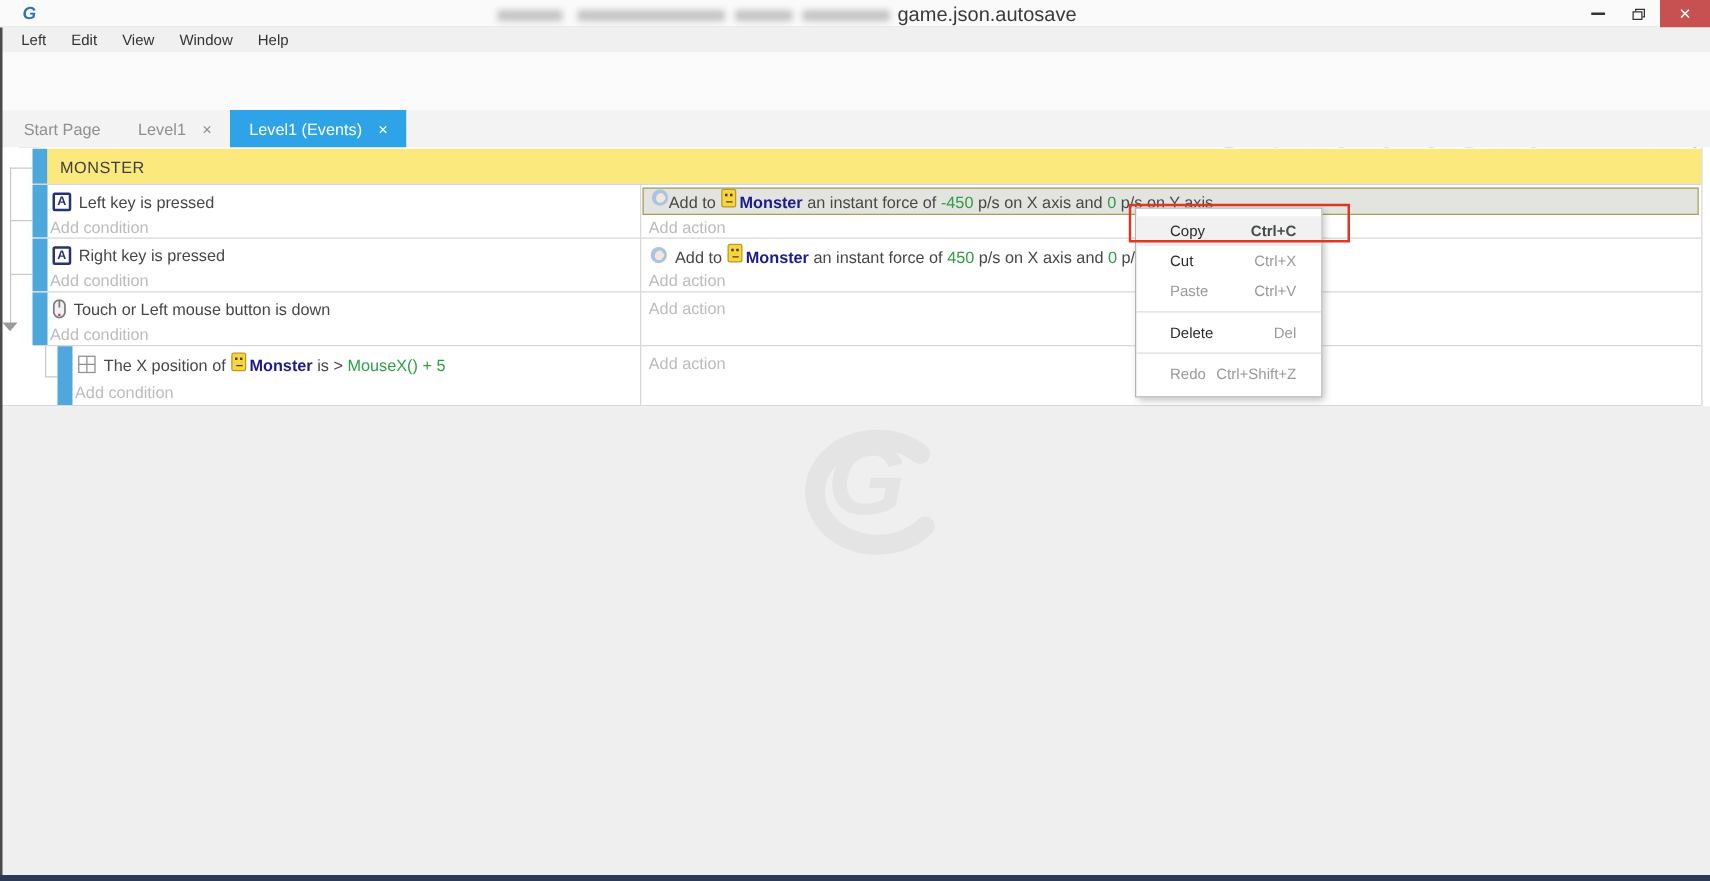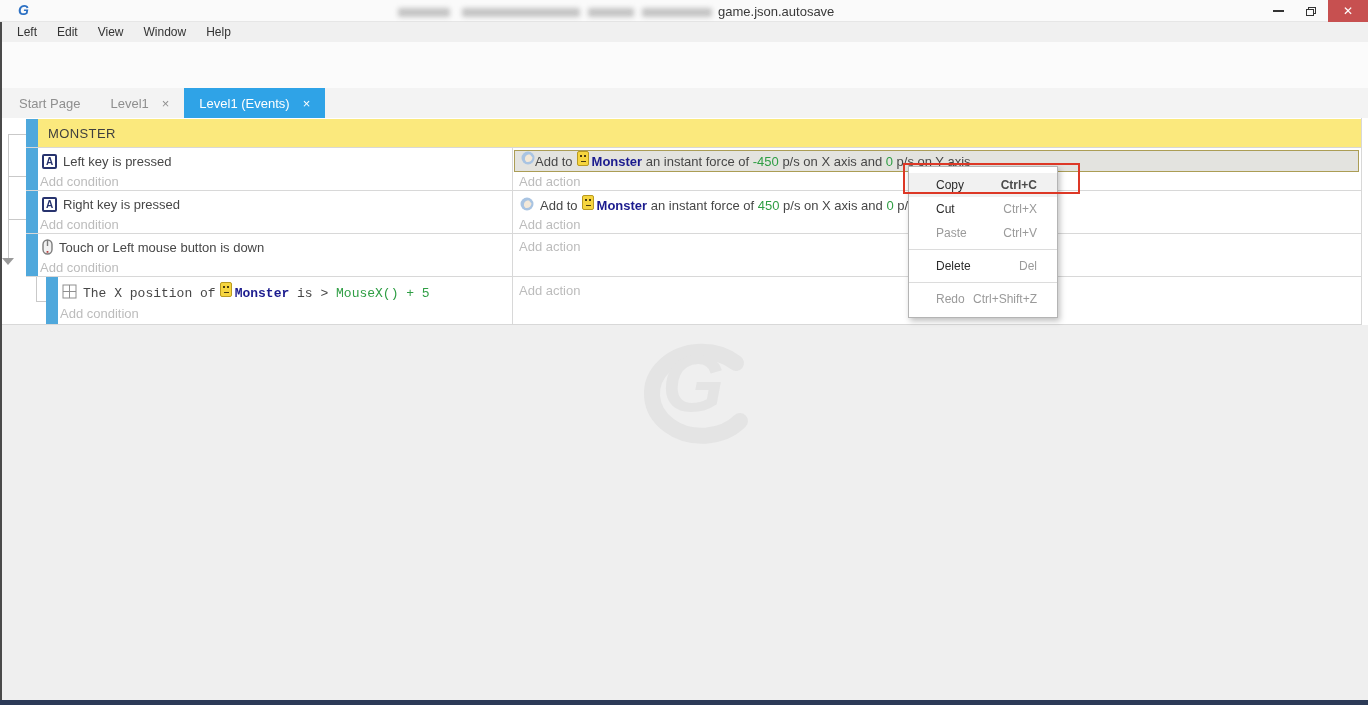--- a/index.html
+++ b/index.html
@@ -5,21 +5,21 @@
   * { margin:0; padding:0; box-sizing:border-box; }
   html,body { background:#fff; }
   body { font-family:"Liberation Sans", sans-serif; }
   #root { position:relative; width:1368px; height:705px; overflow:hidden; background:#fff; }
   .abs { position:absolute; }
 
   
   .titlebar { left:0; top:0; width:1368px; height:22px; background:#fafafa; border-bottom:1px solid #e6e6e6; }
   .app-logo { left:18px; top:2px; font-size:14px; font-weight:bold; font-style:italic; color:#2d71c4; }
   .blur-blob { top:8px; height:9px; background:#c4c4c4; filter:blur(2.5px); border-radius:2px; }
-  .title-tail { left:718px; top:4px; font-size:13px; color:#3a3a3a; }
+  .title-tail { left:718px; top:4px; font-size:16px; color:#3a3a3a; }
   .winbtn { top:0; height:22px; display:flex; align-items:center; justify-content:center; }
   .btn-min { left:1262px; width:32px; }
   .btn-min i { display:block; width:11px; height:2px; background:#333; }
   .btn-restore { left:1294px; width:34px; }
   .rest-outer { position:relative; width:10px; height:9px; }
   .rest-outer i { position:absolute; border:1px solid #333; background:transparent; }
   .rest-back { left:2px; top:0; width:8px; height:7px; }
   .rest-front { left:0; top:2px; width:8px; height:7px; background:#fafafa !important; }
   .btn-close { left:1328px; width:40px; background:#c75050; color:#fff; font-size:12px; }
 
@@ -278,21 +278,21 @@
         <path d="M5.5 1v6" stroke="#7c7c7c" stroke-width="1.4"></path>
         <rect x="4.6" y="12" width="1.8" height="1.8" fill="#b44"></rect>
       </svg>
       <span>Touch or Left mouse button is down</span>
     </div>
     <div class="abs placeholder" style="left:40px;top:142px;">Add condition</div>
     <div class="abs placeholder" style="left:519px;top:121px;">Add action</div>
     <div class="abs hline" style="left:26px;top:158px;width:1335px;"></div>
 
     <div class="abs evbar" style="left:46px;top:159px;height:47px;"></div>
-    <div class="abs evline" style="left:62px;top:162px;font-family:Liberation Mono, monospace;">
+    <div class="abs evline" style="left:62px;top:162px;">
       <svg class="pos-icon" width="15" height="15" viewBox="0 0 15 15">
         <rect x="1" y="1" width="13" height="13" fill="#fff" stroke="#8f8f8f"></rect>
         <path d="M7.5 1v13 M1 7.5h13" stroke="#8f8f8f"></path>
       </svg>
       <span>
         <span>The X position of</span><span class="monster-icon"><i class="eye l"></i><i class="eye r"></i><i class="mouth"></i></span><span class="t-obj">Monster</span><span> is &gt; </span><span class="t-green">MouseX() + 5</span>
       </span>
     </div>
     <div class="abs placeholder" style="left:60px;top:188px;">Add condition</div>
     <div class="abs placeholder" style="left:519px;top:165px;">Add action</div>

